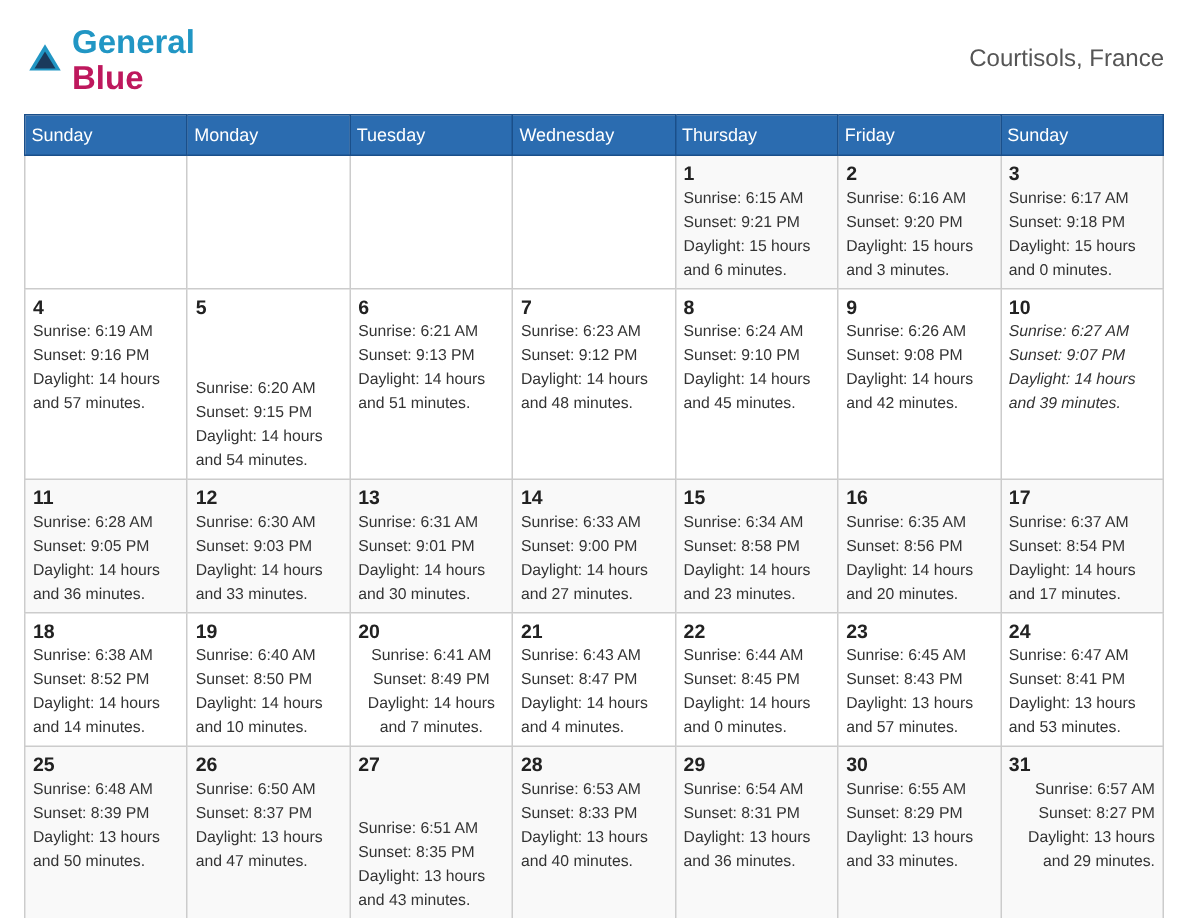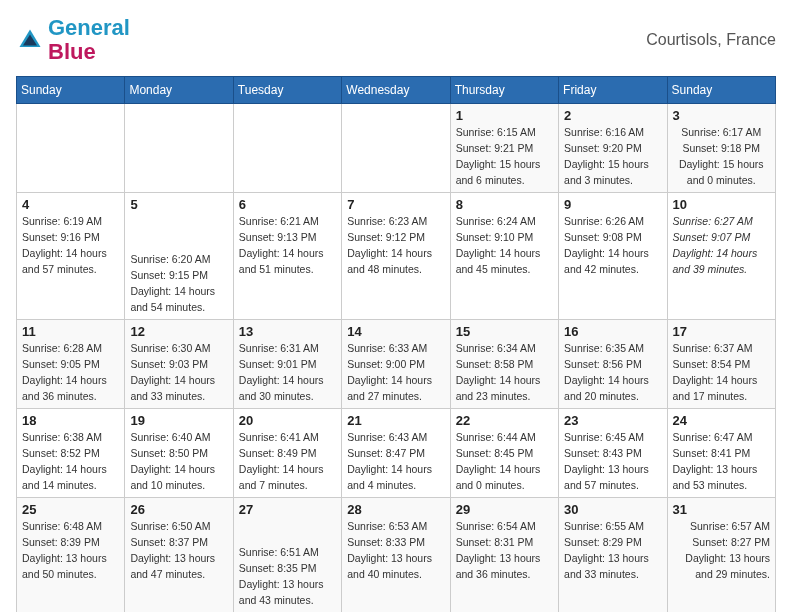--- a/index.html
+++ b/index.html
@@ -133,21 +133,21 @@
         </td>
         <td>
           <span class="day-number">2</span>
           <div class="day-info" style="white-space: pre-line;">Sunrise: 6:16 AM
 Sunset: 9:20 PM
 Daylight: 15 hours
 and 3 minutes.</div>
         </td>
         <td>
           <span class="day-number">3</span>
-          <div class="day-info" style="white-space: pre-line; text-align: center;">Sunrise: 6:17 AM
+          <div class="day-info" style="white-space: pre-line;">Sunrise: 6:17 AM
 Sunset: 9:18 PM
 Daylight: 15 hours
 and 0 minutes.</div>
         </td>
       </tr>
       <tr>
         <td>
           <span class="day-number">4</span>
           <div class="day-info" style="white-space: pre-line;">Sunrise: 6:19 AM
 Sunset: 9:16 PM
@@ -258,21 +258,21 @@
         </td>
         <td>
           <span class="day-number">19</span>
           <div class="day-info" style="white-space: pre-line;">Sunrise: 6:40 AM
 Sunset: 8:50 PM
 Daylight: 14 hours
 and 10 minutes.</div>
         </td>
         <td>
           <span class="day-number">20</span>
-          <div class="day-info" style="white-space: pre-line;">Sunrise: 6:41 AM
+          <div class="day-info" style="white-space: pre-line; text-align: center;">Sunrise: 6:41 AM
 Sunset: 8:49 PM
 Daylight: 14 hours
 and 7 minutes.</div>
         </td>
         <td>
           <span class="day-number">21</span>
           <div class="day-info" style="white-space: pre-line;">Sunrise: 6:43 AM
 Sunset: 8:47 PM
 Daylight: 14 hours
 and 4 minutes.</div>

